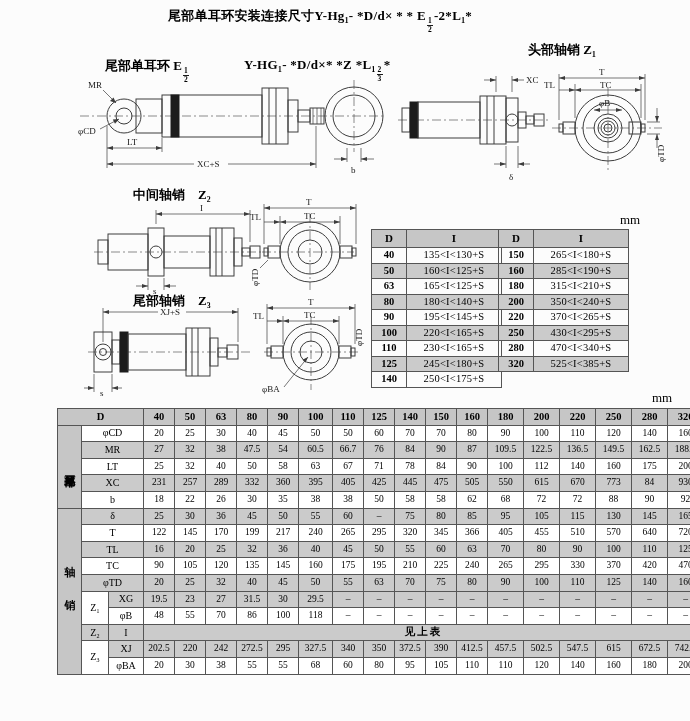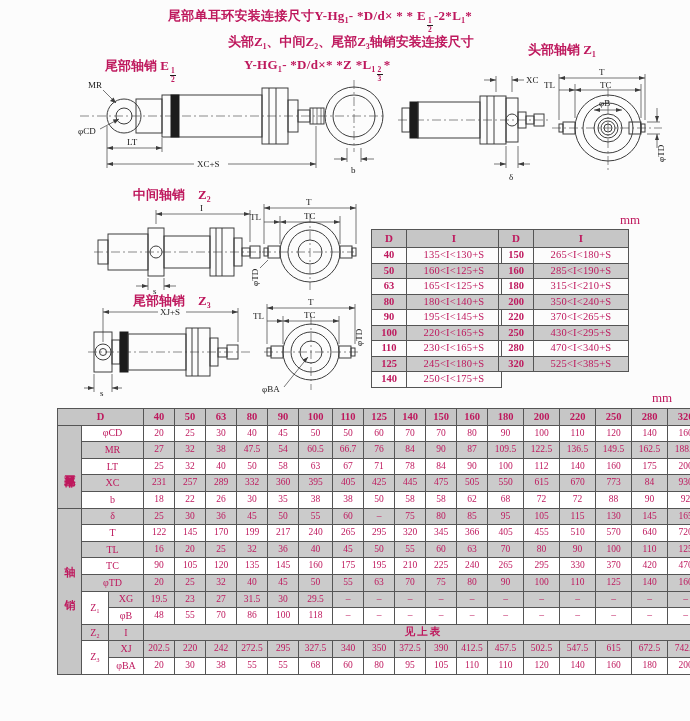--- a/index.html
+++ b/index.html
@@ -1,17 +1,17 @@
 <!DOCTYPE html>
 <html><head>
 <meta charset="utf-8">
 <style>
   html,body{margin:0;padding:0;background:#e8e8e8;}
   .page{position:relative;width:690px;height:721px;margin:0 auto;background:#fcfcfc;
-        font-family:"Liberation Serif","DejaVu Serif",serif;color:#be185d;overflow:hidden;}
+        font-family:"Liberation Serif","DejaVu Serif",serif;color:#000000;overflow:hidden;}
   .abs{position:absolute;}
   .cnt{white-space:nowrap;}
   .t1{font-size:13px;font-weight:bold;letter-spacing:.3px;}
   .t2{font-size:13px;font-weight:bold;}
   .lbl{font-size:13px;font-weight:bold;}
   .frac{display:inline-flex;flex-direction:column;vertical-align:-3px;line-height:1;
         font-size:7.5px;font-weight:bold;text-align:center;margin:0 1px;}
   .frac .fn{border-bottom:1px solid #1a1a1a;padding:0 1px;}
   .mm{font-size:13px;}
   
@@ -48,24 +48,23 @@
 <body>
 
 <div class="page">
 
   <div class="abs cnt t1" style="left:168px;top:7px;">
     <span>尾部单耳环安装连接尺寸Y-Hg₁-  *D/d× * * E</span><span class="frac">
         <span class="fn">1</span>
         <span>2</span>
       </span><span>-2*L₁*</span>
   </div>
-  <div class="abs cnt t2" style="left:228px;top:33px;">头部Z₁、中间Z₂、尾部Z₃轴销安装连接尺寸</div>
 
   <div class="abs cnt lbl" style="left:105px;top:57px;">
-    <span>尾部轴销 E</span><span class="frac">
+    <span>尾部单耳环 E</span><span class="frac">
         <span class="fn">1</span>
         <span>2</span>
       </span>
   </div>
   <div class="abs cnt t1" style="left:244px;top:57px;">
     <span>Y-HG₁- *D/d×*  *Z  *L₁</span><span class="frac">
         <span class="fn">2</span>
         <span>3</span>
       </span><span>*</span>
   </div>

